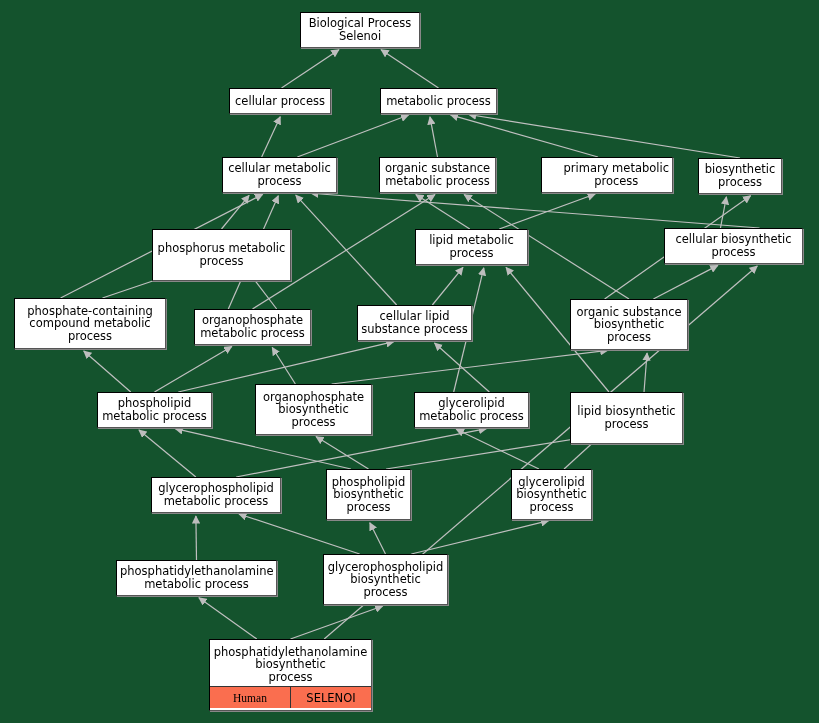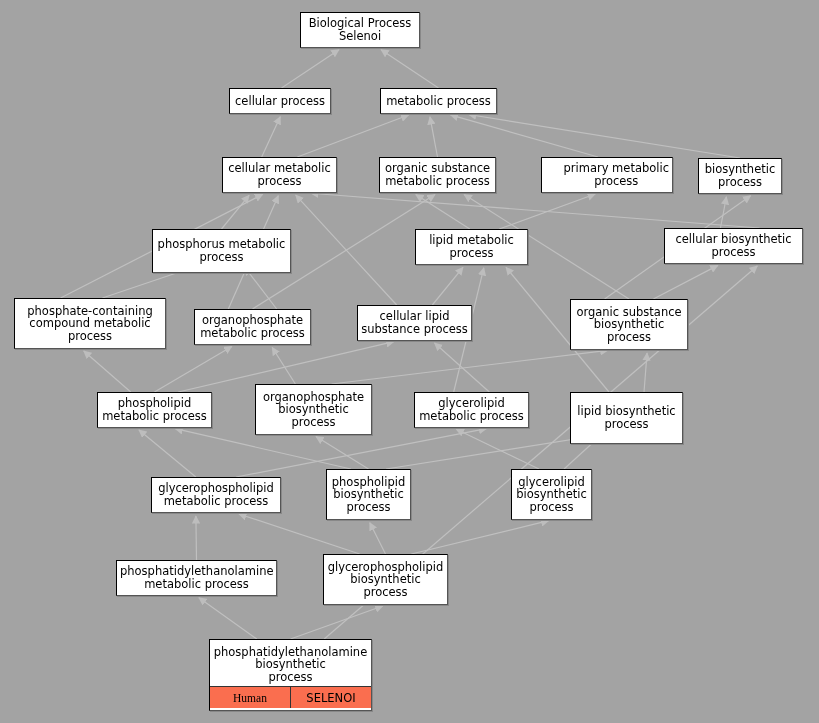--- a/index.html
+++ b/index.html
@@ -1,17 +1,17 @@
 <!DOCTYPE html>
 <html><head>
 <meta charset="utf-8">
 <style>
   html,body{margin:0;padding:0;background:#ffffff;}
   body{font-family:"DejaVu Sans","Liberation Sans",sans-serif;}
-  #stage{position:relative;width:819px;height:723px;overflow:hidden;background:#a3a3a3;}
+  #stage{position:relative;width:819px;height:723px;overflow:hidden;background:#14532d;}
   svg#edges{position:absolute;left:0;top:0;width:819px;height:723px;}
   .node{position:absolute;box-sizing:border-box;background:#ffffff;
         border:1px solid #000;border-right-color:#555;border-bottom-color:#555;
         box-shadow:1px 1px 0 #888;
         display:flex;flex-direction:column;align-items:stretch;justify-content:center;}
   .node .ttl{font-size:11.5px;line-height:12.6px;color:#000;text-align:center;
              padding:2px 3px;white-space:pre-line;}
   .node.gene{padding:0;}
   .node.gene .ttl{padding:4px 3px 3px 3px;}
   .generow{display:flex;border-top:1px solid #333;height:21px;}
@@ -97,21 +97,21 @@
 metabolic process</div>
       </div>
       <div class="node" style="left: 541px; top: 157px; width: 132px; height: 36px; align-items: flex-end;">
         <div class="ttl">primary metabolic
 process</div>
       </div>
       <div class="node" style="left: 698px; top: 158px; width: 84px; height: 36px;">
         <div class="ttl">biosynthetic
 process</div>
       </div>
-      <div class="node" style="left: 152px; top: 229px; width: 139px; height: 44px;">
+      <div class="node" style="left: 152px; top: 229px; width: 139px; height: 52px;">
         <div class="ttl">phosphorus metabolic
 process</div>
       </div>
       <div class="node" style="left: 415px; top: 229px; width: 113px; height: 36px; align-items: center;">
         <div class="ttl">lipid metabolic
 process</div>
       </div>
       <div class="node" style="left: 664px; top: 228px; width: 139px; height: 36px;">
         <div class="ttl">cellular biosynthetic
 process</div>

